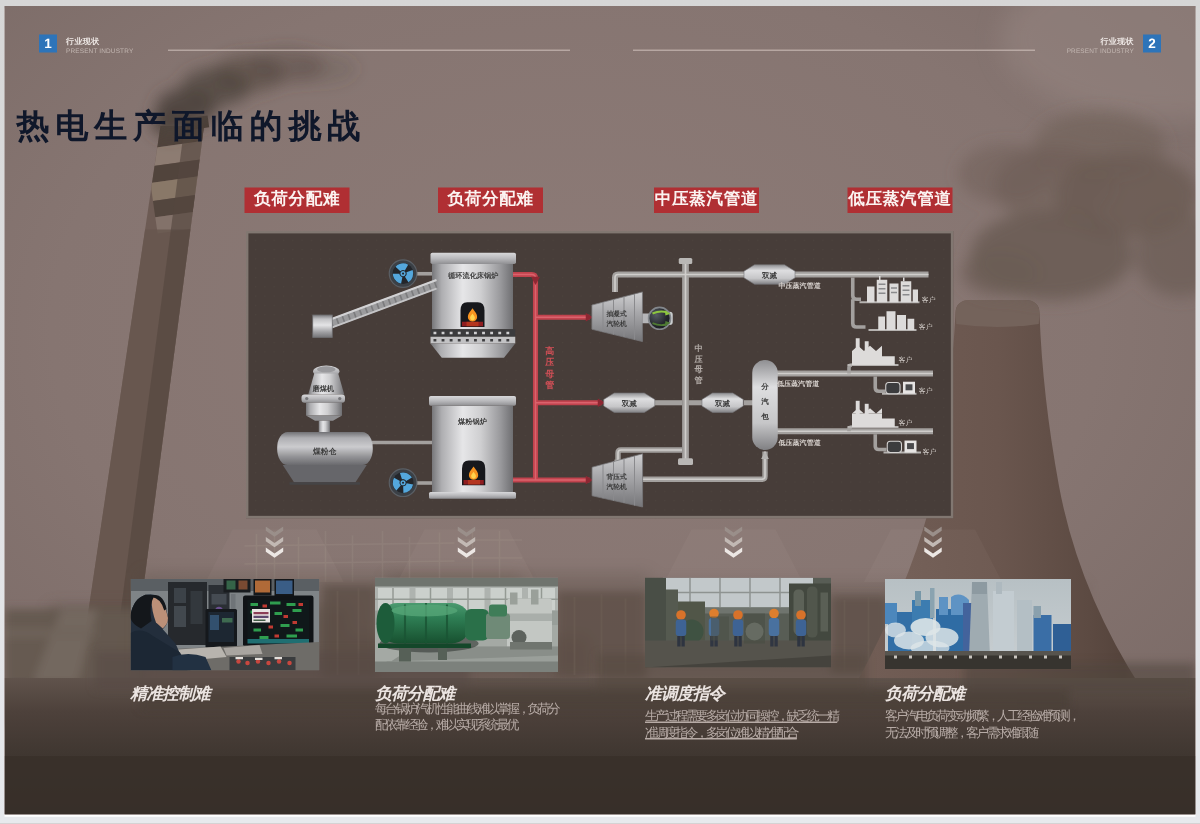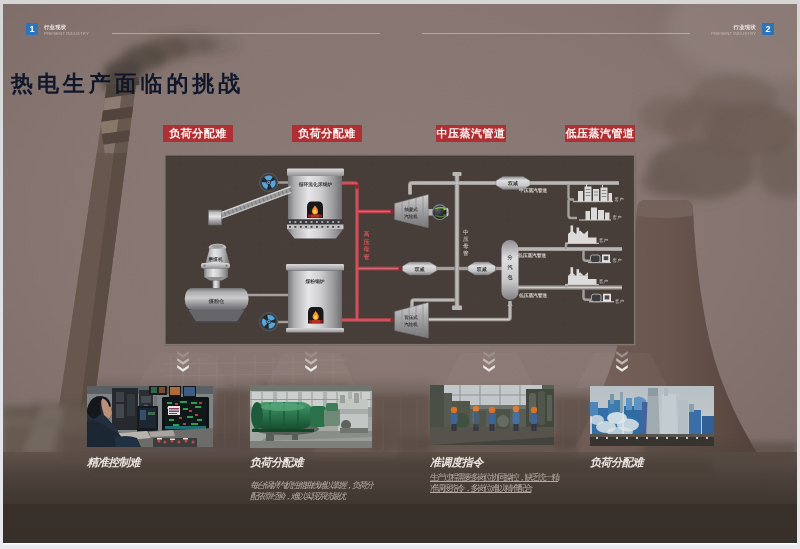--- a/index.html
+++ b/index.html
@@ -786,19 +786,20 @@
           <rect x="106" y="51" width="2" height="2"></rect>
           <rect x="116" y="51" width="2" height="2"></rect>
         </g>
   </svg>
  </div>
 
  <div class="abs cap" style="left:84px;top:451.3px;">精准控制难</div>
  <div class="abs cap" style="left:247px;top:451.3px;">负荷分配难</div>
  <div class="abs cap" style="left:427px;top:451.3px;">准调度指令</div>
  <div class="abs cap" style="left:587px;top:451.3px;">负荷分配难</div>
- <div class="abs bod" style="left:247px;top:476px;font-style:italic;">每台锅炉/汽机性能曲线难以掌握，负荷分<br>配依靠经验，难以实现系统最优</div>
+ <div class="abs bod" style="left:247px;top:463px;">每台锅炉/汽机性能曲线难以掌握，负荷分<br>配依靠经验，难以实现系统最优</div>
  <div class="abs bod" style="left:427px;top:467.7px;text-decoration:underline;">生产过程需要多岗位协同操控，缺乏统一精<br>准调度指令，多岗位难以精准配合</div>
+ <div class="abs bod" style="left:587px;top:467.7px;">客户汽/电负荷变动频繁，人工经验难预测，<br>无法及时预调整，客户需求难跟随</div>
  <style>
  .cap{font-size:11px;font-weight:bold;color:#ebe4e1;letter-spacing:-0.4px;font-style:italic;}
  .bod{font-size:8.6px;color:#b7aba6;line-height:11.4px;letter-spacing:-1.85px;white-space:nowrap;}
  </style>
 </div>
 
 </body></html>

